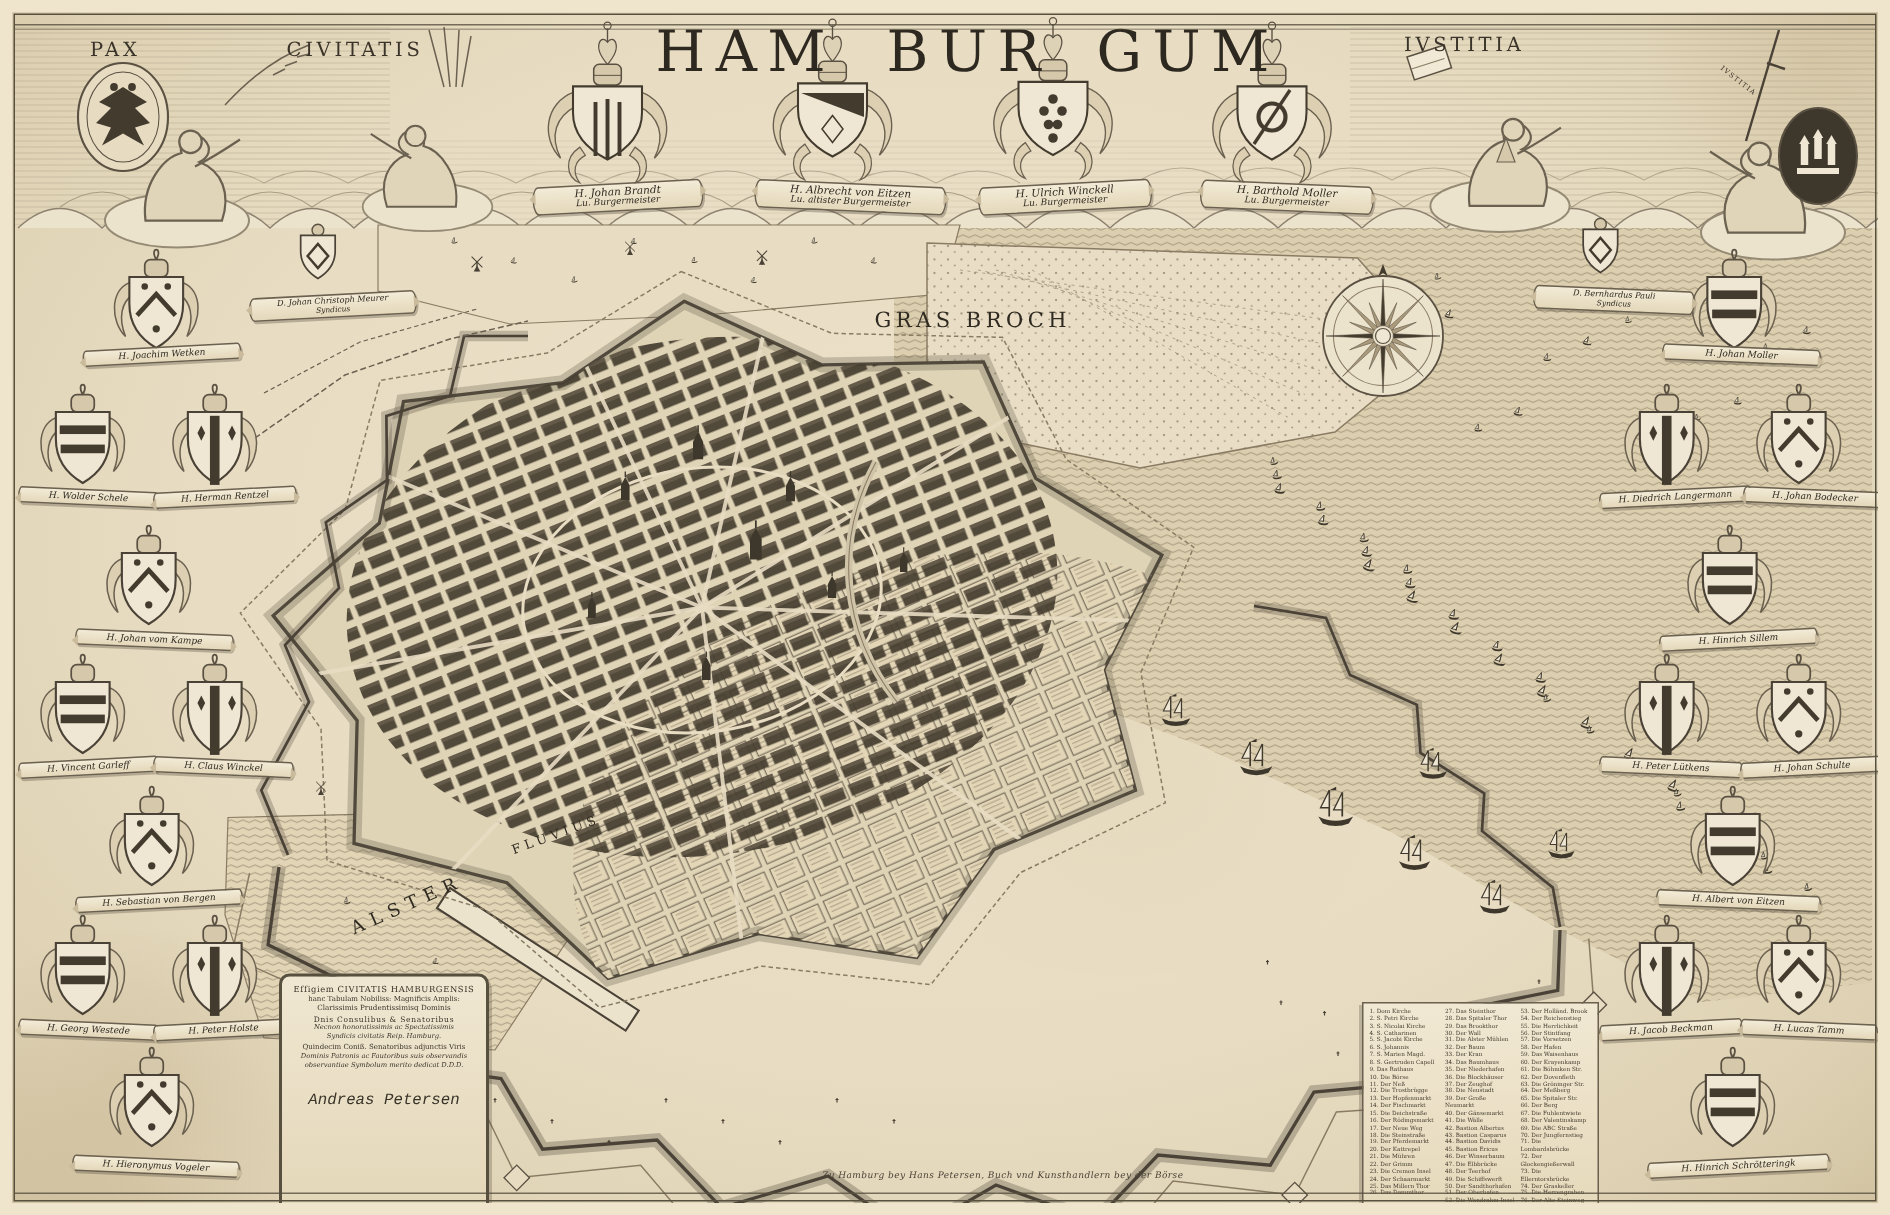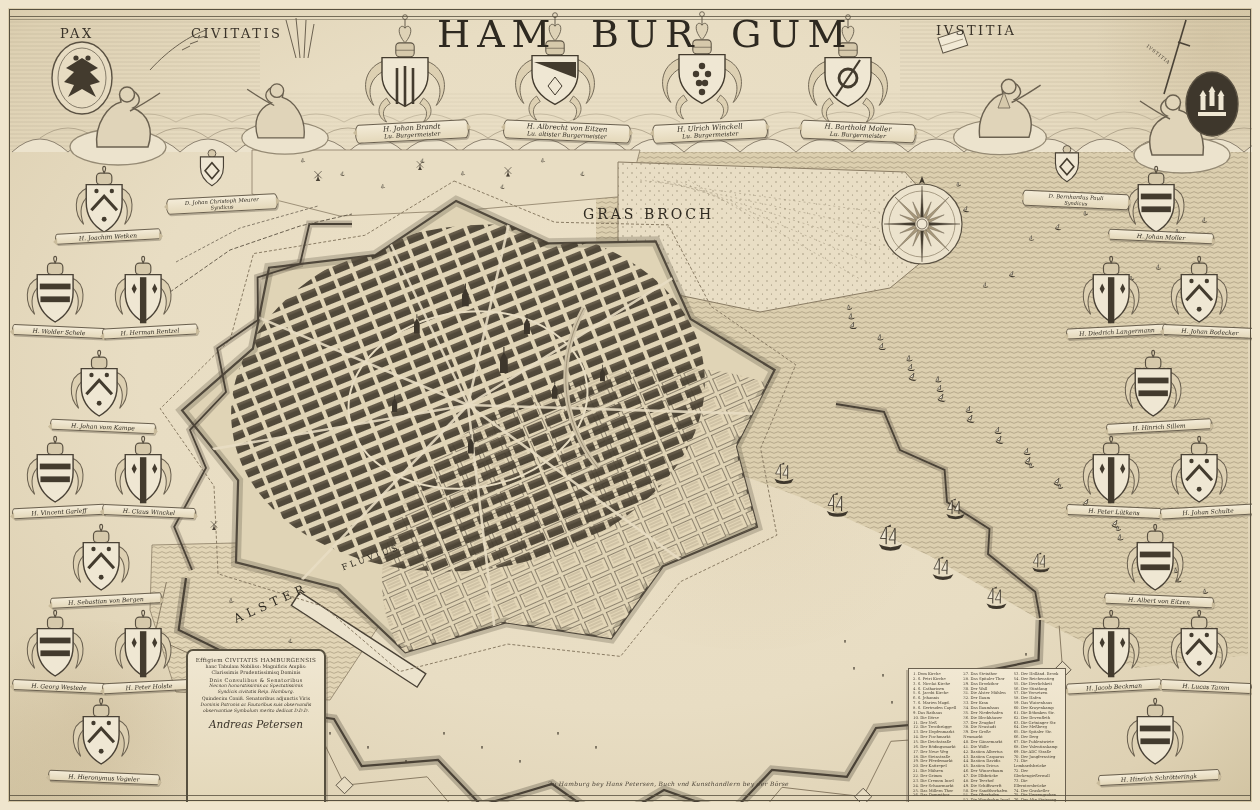--- a/index.html
+++ b/index.html
@@ -26,21 +26,21 @@
   .rA{transform:rotate(-3deg);} .rB{transform:rotate(2.5deg);}
   .maplabel{letter-spacing:3px;color:#2f2a21;}
   .cartouche{position:absolute;left:186px;top:649px;width:128px;height:150px;z-index:12;
     background:linear-gradient(180deg,#f0e7d2,#e3d7b8);border:2px double #57503f;border-radius:7px;
     padding:6px 4px 2px;text-align:center;box-shadow:2px 3px 0 rgba(90,81,66,.3);}
   .cartouche .c1{font-size:5.6px;letter-spacing:.4px;}
   .cartouche .c2{font-size:4.7px;}
   .cartouche .c3{font-size:4.8px;}
   .cartouche .c4{font-size:5px;letter-spacing:.5px;}
   .cartouche .cs{font-size:4.5px;font-style:italic;line-height:1.25;}
-  .cartouche .sig{font-size:10.5px;font-style:italic;margin-top:4px;}
+  .cartouche .sig{font-size:10.5px;font-style:italic;margin-top:14px;font-family:Liberation Mono, monospace;}
   .cartouche div{line-height:1.3;}
   .index-panel{position:absolute;left:908px;top:668px;width:148px;height:127px;z-index:12;
     background:linear-gradient(180deg,#f1e8d3,#e6dabc);border:1px solid #6b6150;
     box-shadow:-2px 2px 0 rgba(90,81,66,.3);display:flex;gap:3px;padding:3px 4px;}
   .ixcol{flex:1;white-space:pre-line;font-size:3.8px;line-height:1.28;color:#433b2e;}
   .imprint{font-size:6px;font-style:italic;color:#4a4236;letter-spacing:.3px;}
 </style>
 </head>
 <body>
 

